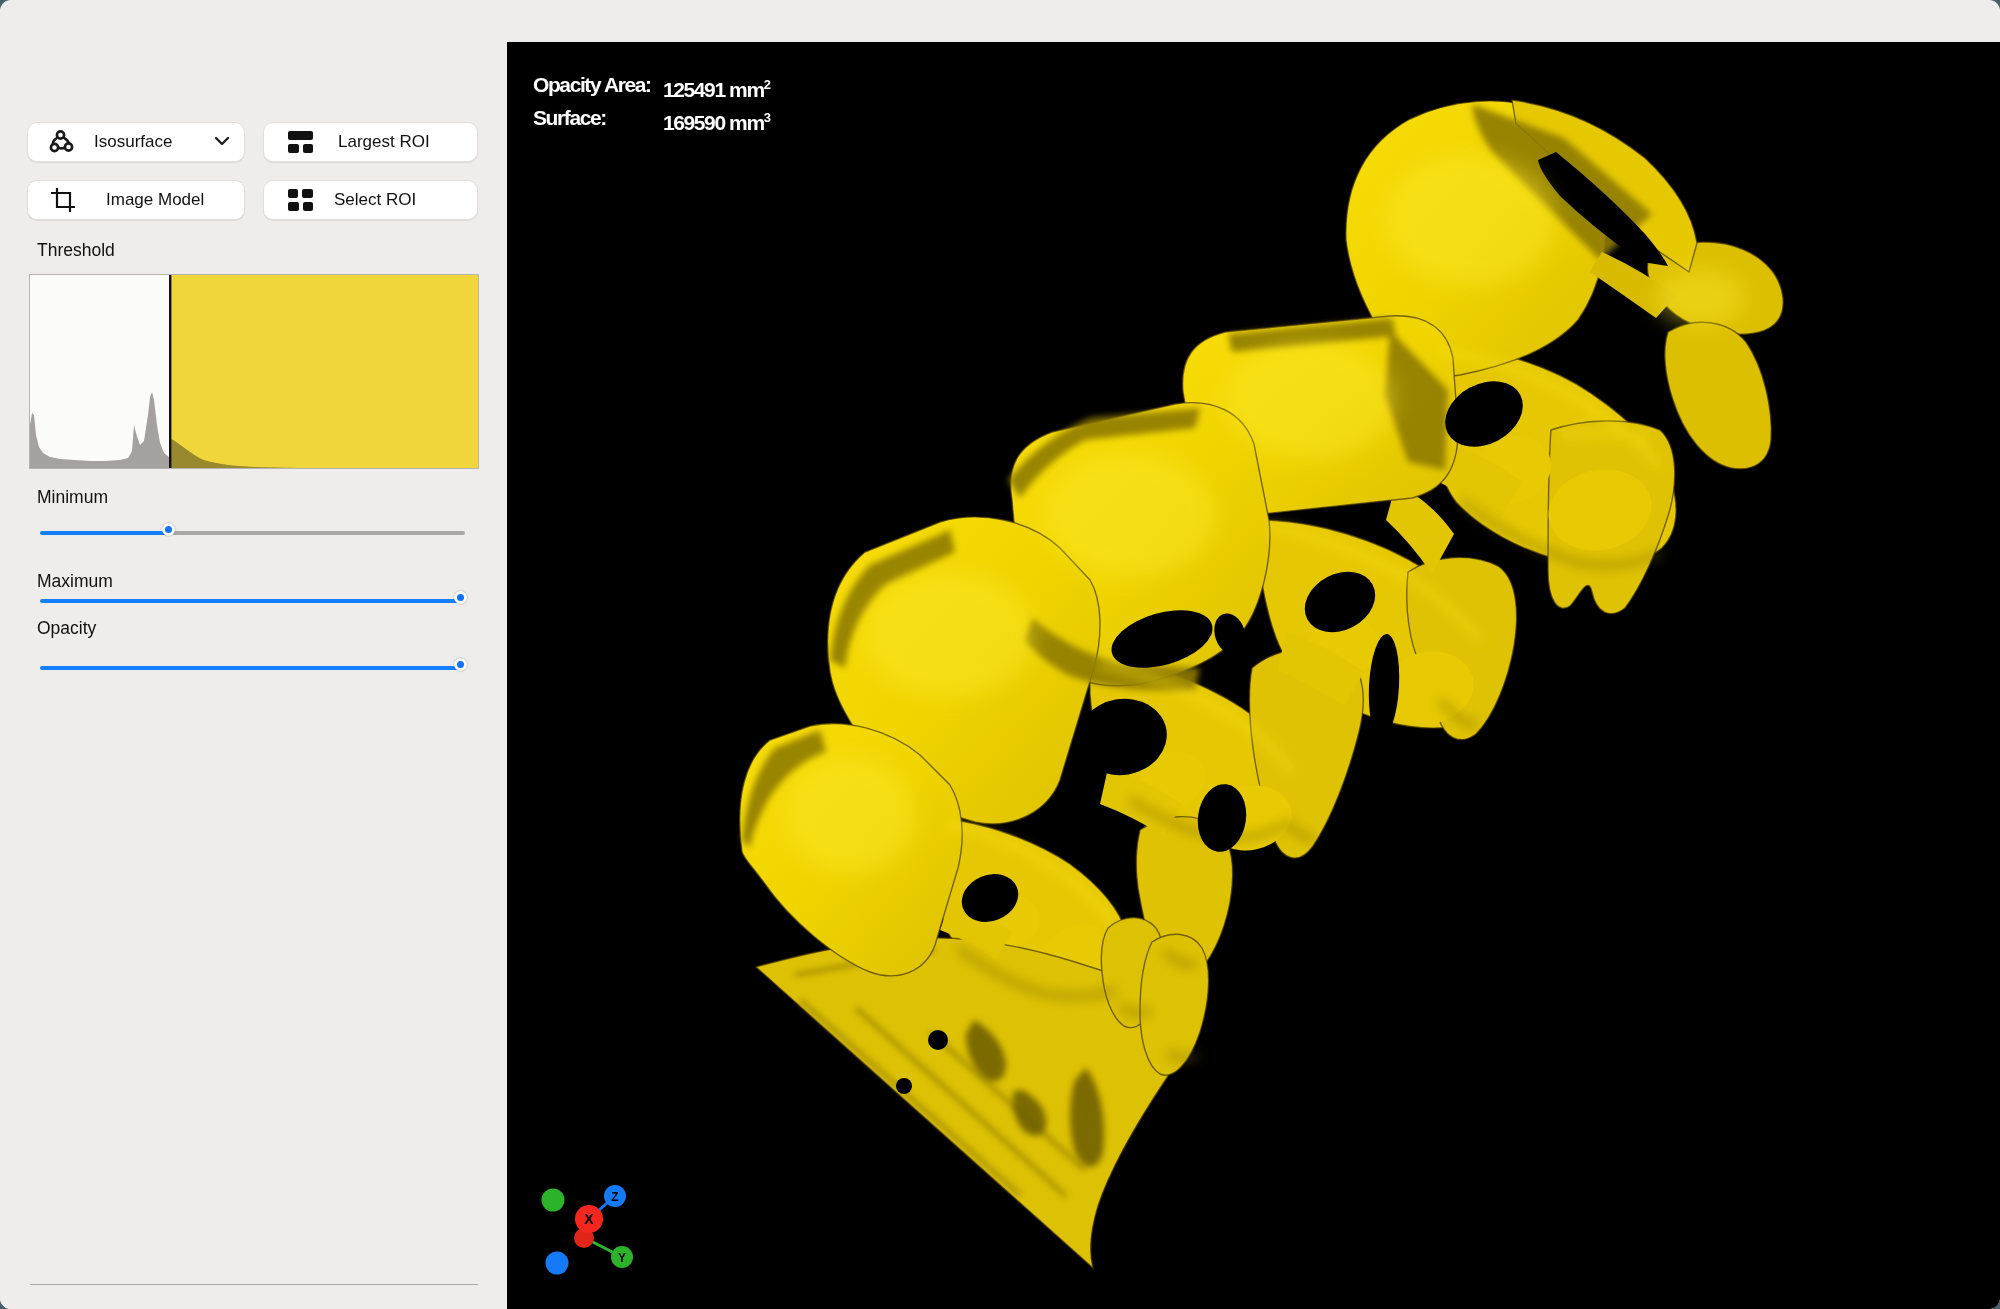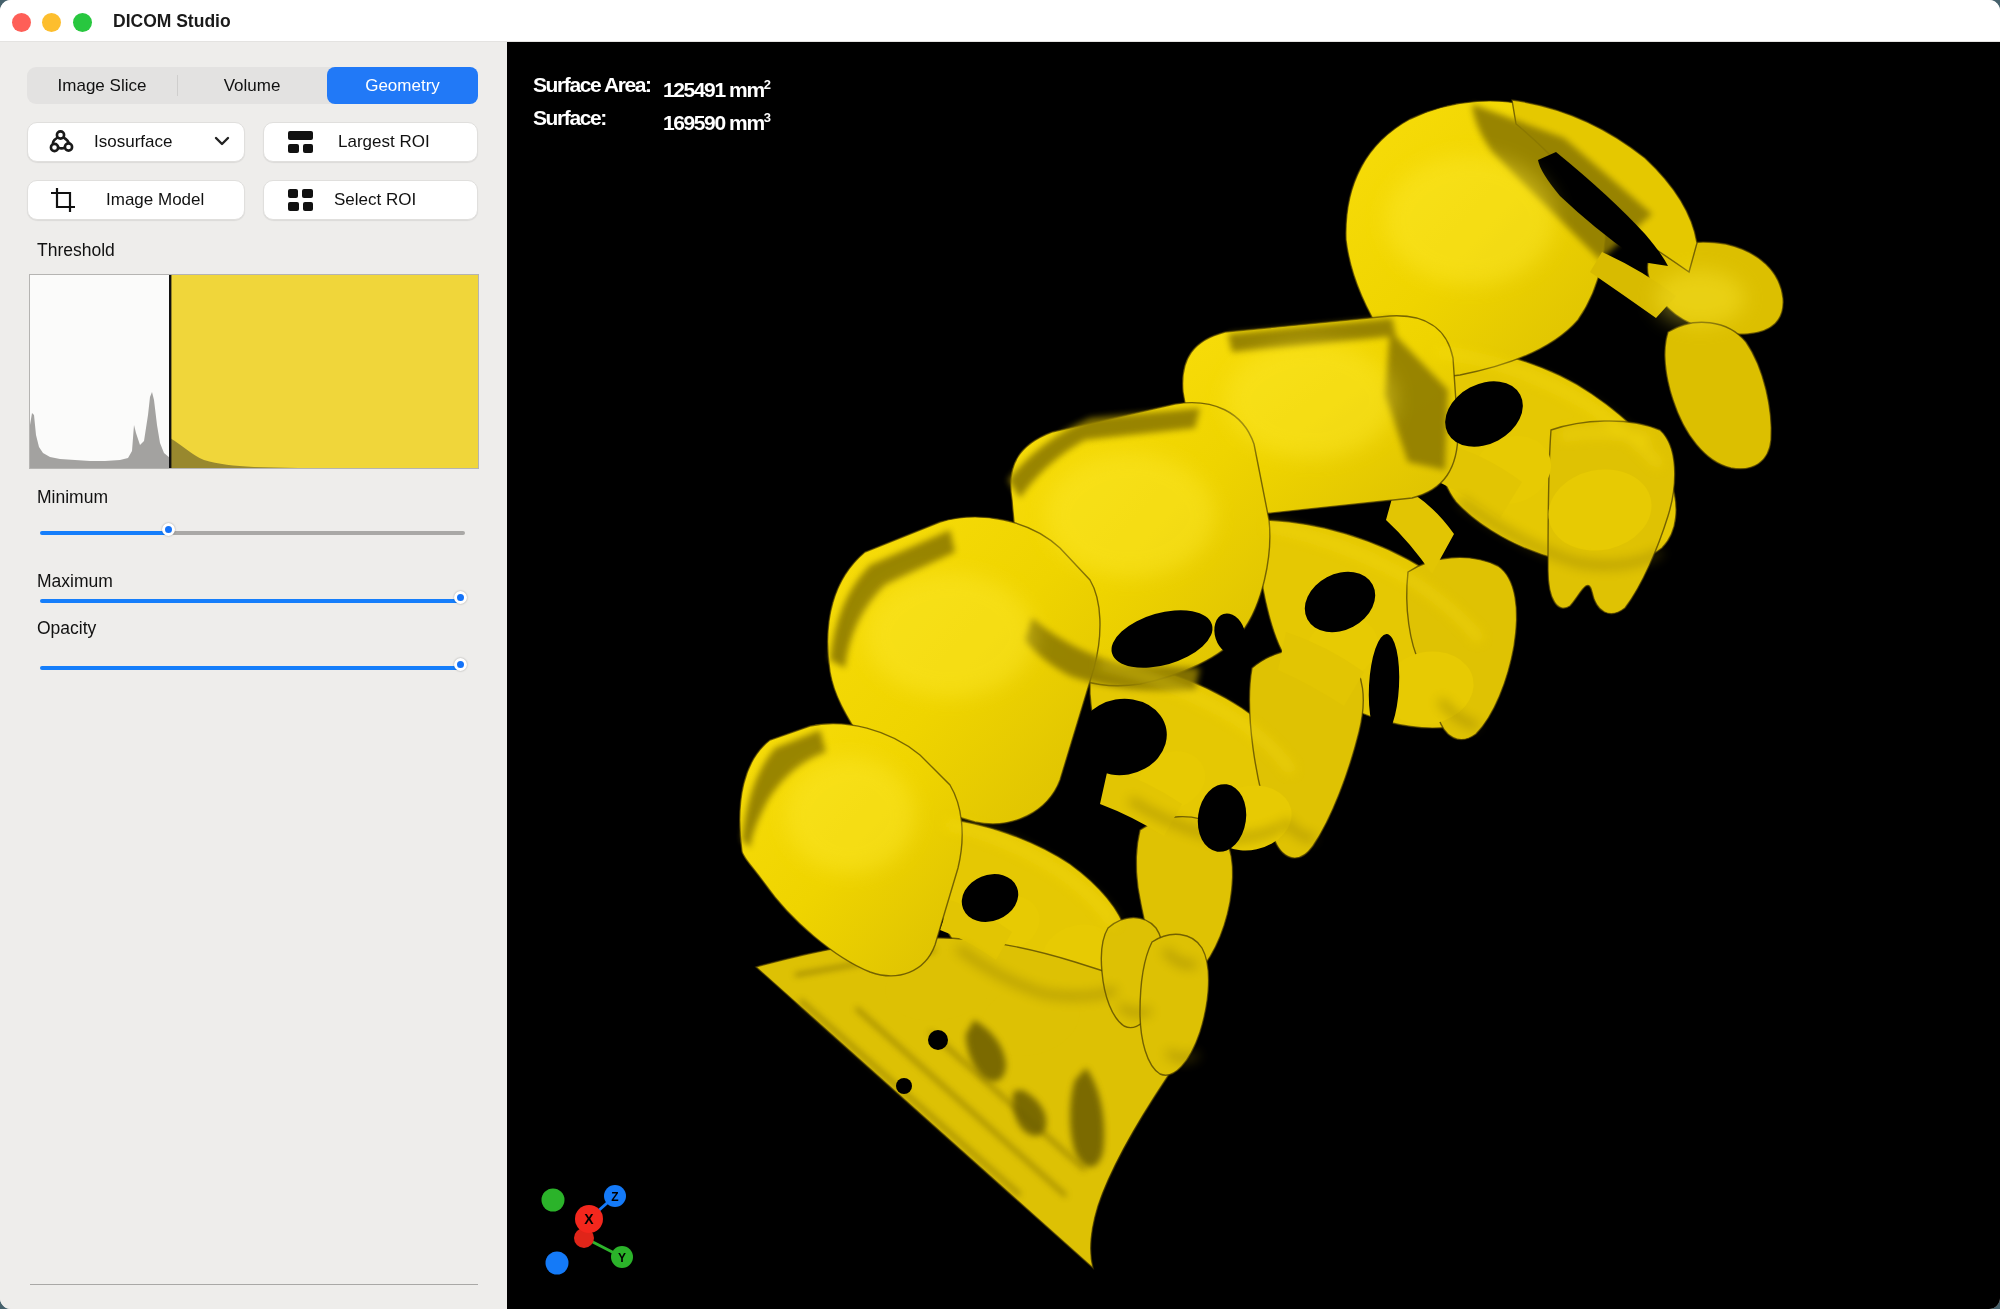--- a/index.html
+++ b/index.html
@@ -39,21 +39,21 @@
   #sep{position:absolute;left:30px;top:1284px;width:448px;height:1px;background:#A9A8A6;}
 
   
   .vtext{position:absolute;color:#FFFFFF;font-size:21px;font-weight:600;letter-spacing:-1.4px;line-height:21px;}
   sup{font-size:13px;letter-spacing:0;}
 </style>
 </head>
 <body>
 <div id="win">
   <div id="viewport">
-    <div class="vtext" style="left:26px;top:32px;">Surface Area:</div>
+    <div class="vtext" style="left:26px;top:32px;">Opacity Area:</div>
     <div class="vtext" style="left:156px;top:32px;">125491 mm<sup>2</sup></div>
     <div class="vtext" style="left:26px;top:65px;">Surface:</div>
     <div class="vtext" style="left:156px;top:65px;">169590 mm<sup>3</sup></div>
     <svg id="scene" width="1493" height="1267" viewBox="507 42 1493 1267" style="position:absolute;left:0;top:0;">
       <defs>
         <linearGradient id="gBody" x1="0" y1="0" x2="1" y2="1">
           <stop offset="0" stop-color="#F8DD0A"></stop>
           <stop offset="0.5" stop-color="#EFD400"></stop>
           <stop offset="1" stop-color="#DCC002"></stop>
         </linearGradient>
@@ -203,35 +203,23 @@
         <circle cx="589" cy="1219" r="14" fill="#F3271D"></circle>
         <circle cx="557" cy="1263" r="11.5" fill="#147AF8"></circle>
         <circle cx="622" cy="1257" r="11" fill="#2BB32A"></circle>
         <text x="589" y="1224" font-size="14" font-weight="700" fill="#000" text-anchor="middle">X</text>
         <text x="615" y="1201" font-size="12" font-weight="700" fill="#000" text-anchor="middle">Z</text>
         <text x="622" y="1262" font-size="12" font-weight="700" fill="#000" text-anchor="middle">Y</text>
       </g>
     </svg>
   </div>
 
-  <div id="titlebar">
-    <div class="tl" id="tl-r"></div>
-    <div class="tl" id="tl-y"></div>
-    <div class="tl" id="tl-g"></div>
-    <div id="title">DICOM Studio</div>
-  </div>
 
   <div id="panel"></div>
   <div id="ui" style="position:absolute;left:0;top:0;width:507px;height:1309px;">
-    <div id="seg">
-      <div class="segtxt" id="seg1">Image Slice</div>
-      <div class="segtxt" id="seg2">Volume</div>
-      <div id="segdiv"></div>
-      <div id="segsel">Geometry</div>
-    </div>
 
     <div class="btn" id="btn-iso"></div>
     <div class="btn" id="btn-lroi"></div>
     <div class="btn" id="btn-crop"></div>
     <div class="btn" id="btn-sroi"></div>
 
     <svg width="507" height="260" viewBox="0 0 507 260" style="position:absolute;left:0;top:0;pointer-events:none;">
 
       <g stroke="#1a1a1a" stroke-width="2.6" fill="none" transform="translate(51,130)">
         <circle cx="9.5" cy="5" r="3.6"></circle>

